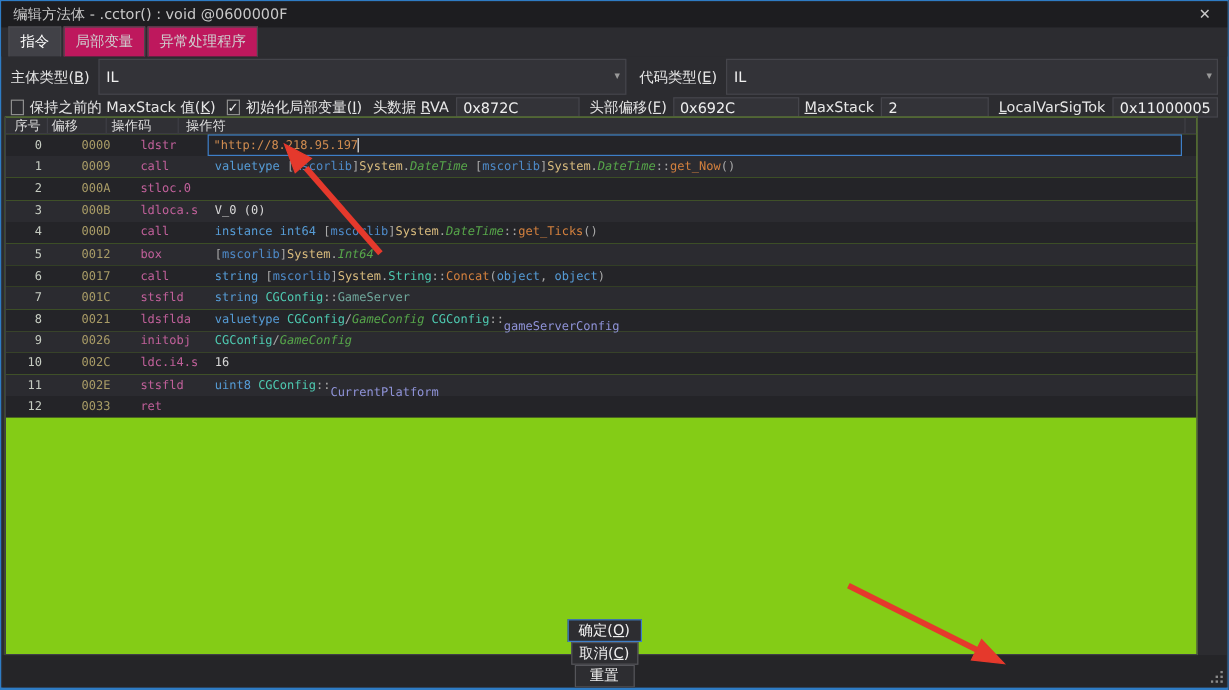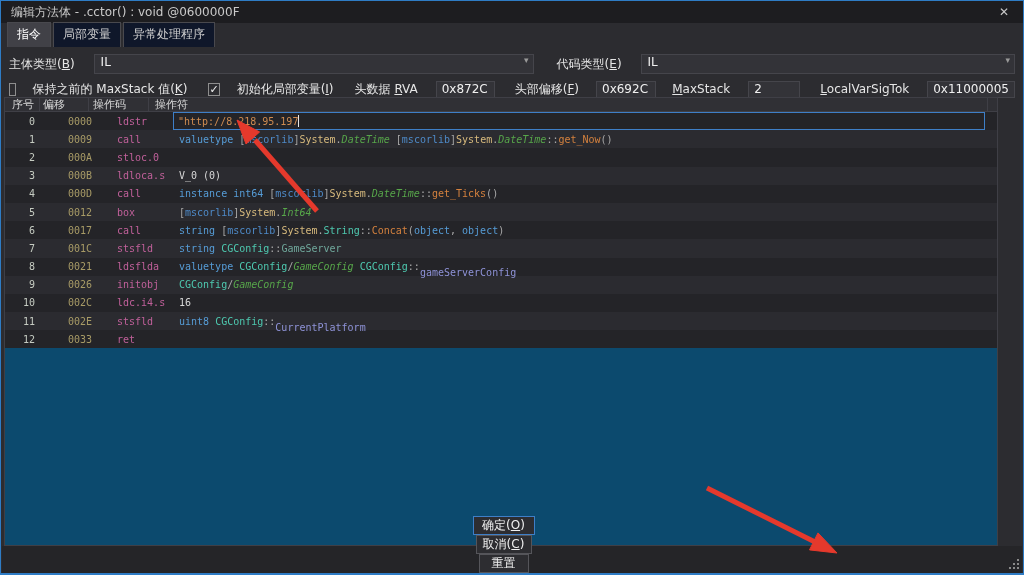--- a/index.html
+++ b/index.html
@@ -10,39 +10,39 @@
     background:#2C2C30;
     border:1px solid #2E7CC5; border-bottom-width:2px;
     overflow:hidden;
   }
   
   .titlebar{ height:22px; background:#1D1D20; display:flex; align-items:center; padding:0 10px; }
   .title{ font-size:12px; color:#C9C9C9; }
   .close{ margin-left:auto; color:#C9C9C9; font-size:12px; width:18px; text-align:center; cursor:default; }
   
   .tabstrip{ height:24px; background:#2C2C30; display:flex; align-items:flex-end; padding-left:6px; }
-  .tab{ font-size:12px; color:#CFCFCF; background:#0f172a; border:1px solid #49494E; border-bottom:none;
+  .tab{ font-size:12px; color:#CFCFCF; background:#be185d; border:1px solid #49494E; border-bottom:none;
         padding:3px 9px 4px 9px; margin-right:2px; }
   .tab.active{ background:#414147; color:#FFFFFF; }
   
   .formarea{ padding:6px 8px 0 8px; height:50px; }
-  .frow{ display:flex; align-items:center;gap:12px; }
+  .frow{ display:flex; align-items:center; }
   .frow1{ height:22px; margin-bottom:5px; }
   .frow2{ height:18px; }
   .lbl{ font-size:12px; color:#E6E6E6; white-space:pre; }
-  .combo{ height:20px; background:#333338; border:1px solid #45454B; display:flex; align-items:flex-start;
+  .combo{ height:30px; background:#333338; border:1px solid #45454B; display:flex; align-items:center;
           padding:0 4px 0 6px; font-size:12px; color:#F0F0F0; }
   .combo .arrow{ margin-left:auto; color:#9A9A9A; font-size:9px; }
-  .tbox{ height:17px; background:#333338; border:1px solid #45454B; display:flex; align-items:center;
+  .tbox{ height:17px; background:#333338; border:1px solid #45454B; display:flex; align-items:flex-end;
          padding:0 5px; font-size:12px; color:#F0F0F0; }
   .cb{ width:13px; height:13px; background:#2D2D31; border:1px solid #8E8E8E; color:#F2F2F2;
        font-size:11px; line-height:11px; text-align:center; }
   
   .grid{ position:absolute; left:3px; top:96px; width:994px; height:449px;
-         background:#0c4a6e; border:1px solid #3F3F46; overflow:hidden;
+         background:#84cc16; border:1px solid #3F3F46; overflow:hidden;
          font-family:"DejaVu Sans Mono", monospace; }
   .ghead{ display:flex; height:14px; background:#303035; border-bottom:1px solid #3F3F46;
           font-size:11px; color:#DBDBDB; font-family:"DejaVu Sans", sans-serif; }
   .ghead .hc{ border-right:1px solid #3F3F46; padding:0 0 0 6px; line-height:14px; }
   .hc.h-idx{ width:35px; padding-left:7px; }
   .hc.h-off{ width:49px; padding-left:3px; }
   .hc.h-opc{ width:60px; padding-left:4px; }
   .hc.h-opr{ flex:1; position:relative; border-right:none; }
   .hc.h-opr::after{ content:""; position:absolute; right:9px; top:0; bottom:0; border-right:1px solid #3F3F46; }
   .row{ display:flex; height:18.2px; font-size:10px; align-items:center; }

